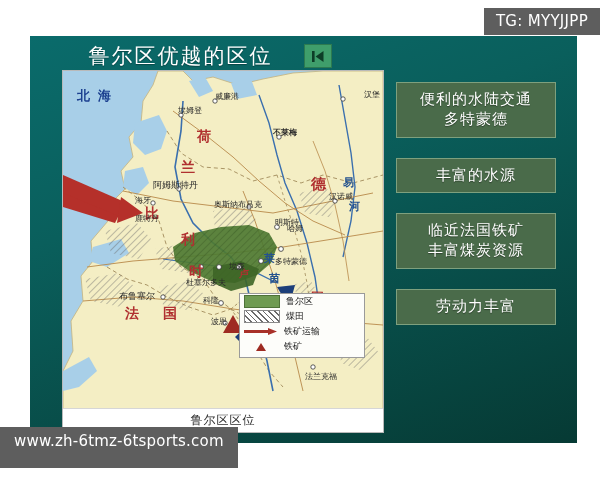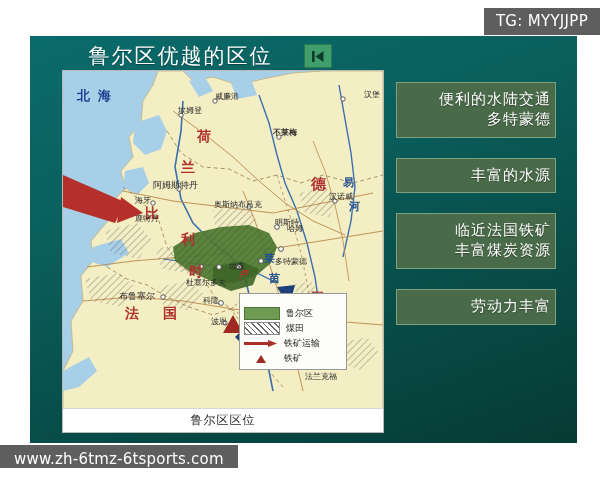--- a/index.html
+++ b/index.html
@@ -92,24 +92,24 @@
     background: #ffffff;
     border-top: 1px solid #d6d6d6;
     letter-spacing: 1px;
   }
 
   
   #legend {
     position: absolute;
     left: 176px;
     top: 222px;
-    width: 108px;
+    width: 126px;
     background: #fdfdfa;
     border: 1px solid #9a9a9a;
-    padding: 12px 4px 3px 4px;
+    padding: 0 4px 3px 4px;
     box-sizing: border-box;
   }
   .legend-row {
     display: flex;
     align-items: center;
     height: 15px;
     gap: 6px;
   }
   .legend-swatch { width: 34px; height: 11px; flex: 0 0 34px; position: relative; }
   .sw-ruhr { background: #6f9b52; border: 1px solid #4e7238; }
@@ -147,41 +147,41 @@
     text-align: center;
     font-size: 15px;
     line-height: 1.32;
     padding: 7px 4px;
     margin-bottom: 20px;
     box-sizing: border-box;
     letter-spacing: 1px;
     text-shadow: 0 1px 1px rgba(0,0,0,.4);
     cursor: pointer;
   }
-  .info-box .line { display: block; white-space: nowrap; text-align: right; }
+  .info-box .line { display: block; white-space: nowrap; }
 
   
   #tg-watermark {
     position: absolute;
     right: 0;
     top: 8px;
     background: #5e5e5e;
     color: #ffffff;
     font-size: 15px;
     padding: 4px 12px 5px 12px;
     letter-spacing: .3px;
   }
   #url-watermark {
     position: absolute;
     left: 0;
     bottom: 12px;
     background: #5e5e5e;
     color: #ffffff;
     font-size: 15px;
-    padding: 5px 14px 0 14px;
+    padding: 5px 14px 18px 14px;
     letter-spacing: .2px;
   }
 
   .map-label {
     position: absolute;
     white-space: nowrap;
     font-family: "DejaVu Sans", "Liberation Sans", sans-serif;
     pointer-events: none;
   }
 </style>

